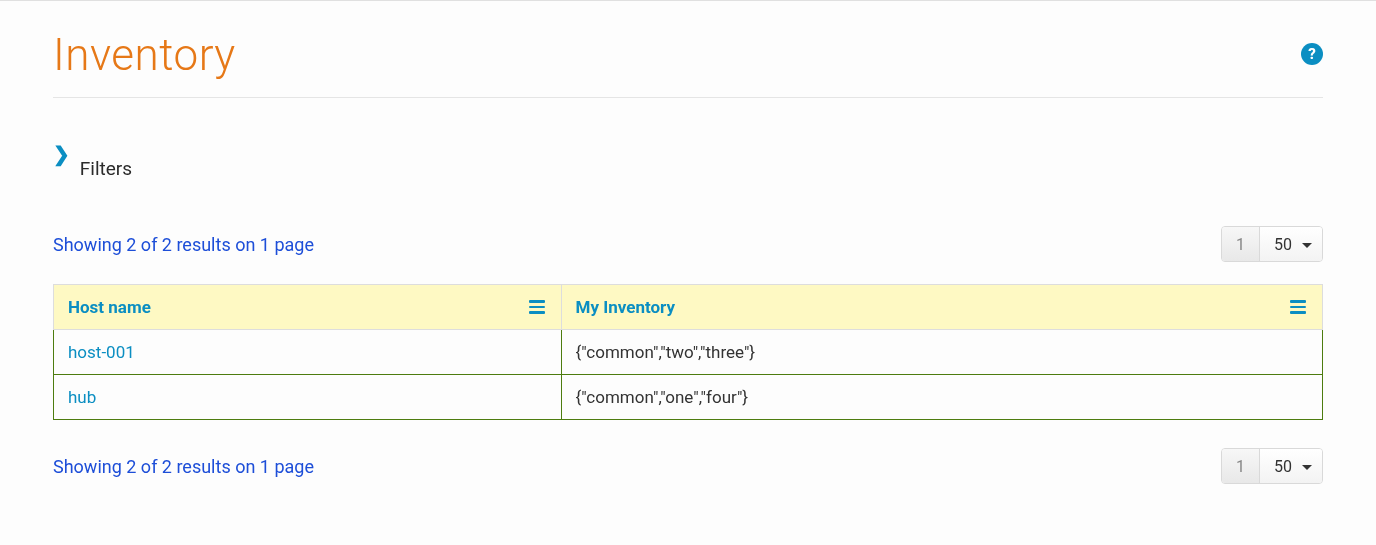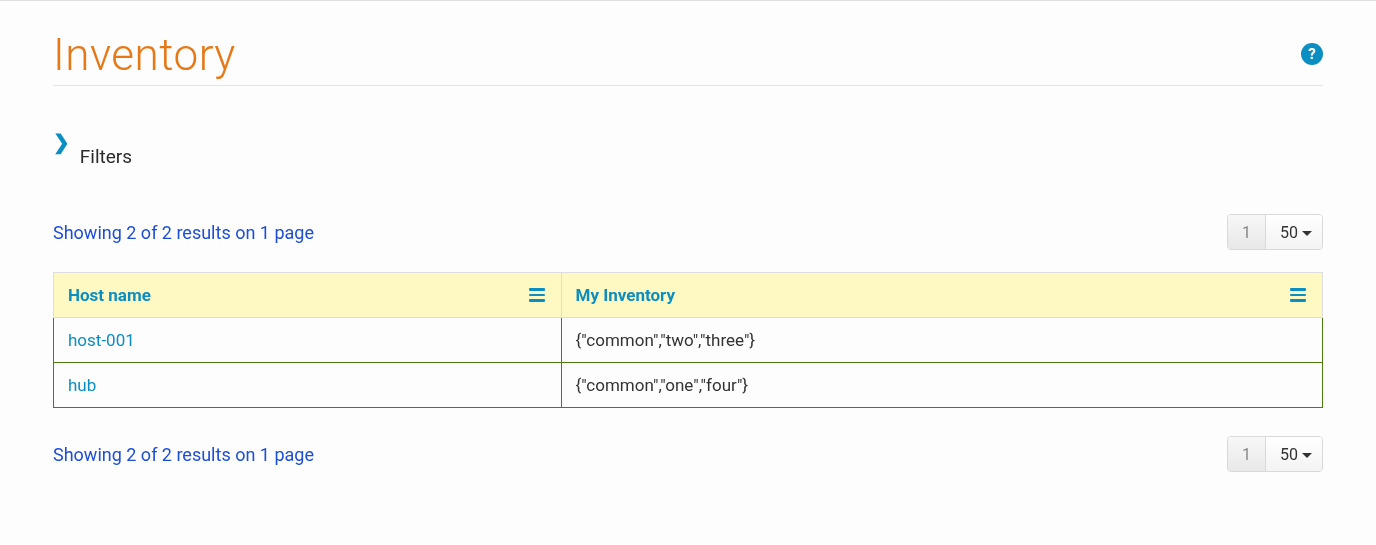--- a/index.html
+++ b/index.html
@@ -16,21 +16,21 @@
     .container {
       max-width: 1290px;
       margin: 0 auto;
       padding: 28px 10px 30px 10px;
     }
     .header-row {
       display: flex;
       justify-content: space-between;
       align-items: flex-start;
       border-bottom: 1px solid #e5e5e5;
-      padding-bottom: 4px;
+      padding-bottom: 16px;
       margin-bottom: 30px;
     }
     .page-title {
       font-size: 44px;
       font-weight: 300;
       color: #e67817;
       letter-spacing: 0.5px;
     }
     .help-icon {
       width: 22px;
@@ -90,21 +90,21 @@
       align-items: center;
       justify-content: center;
       color: #888;
       font-size: 16px;
     }
     .pager-size {
       background: linear-gradient(#ffffff, #f3f3f3);
       padding: 0 10px 0 14px;
       display: flex;
       align-items: center;
-      gap: 4px;
+      gap: 10px;
       font-size: 16px;
       cursor: pointer;
       color: #333;
     }
     .caret-down {
       width: 0;
       height: 0;
       border-left: 5px solid transparent;
       border-right: 5px solid transparent;
       border-top: 5px solid #333;

